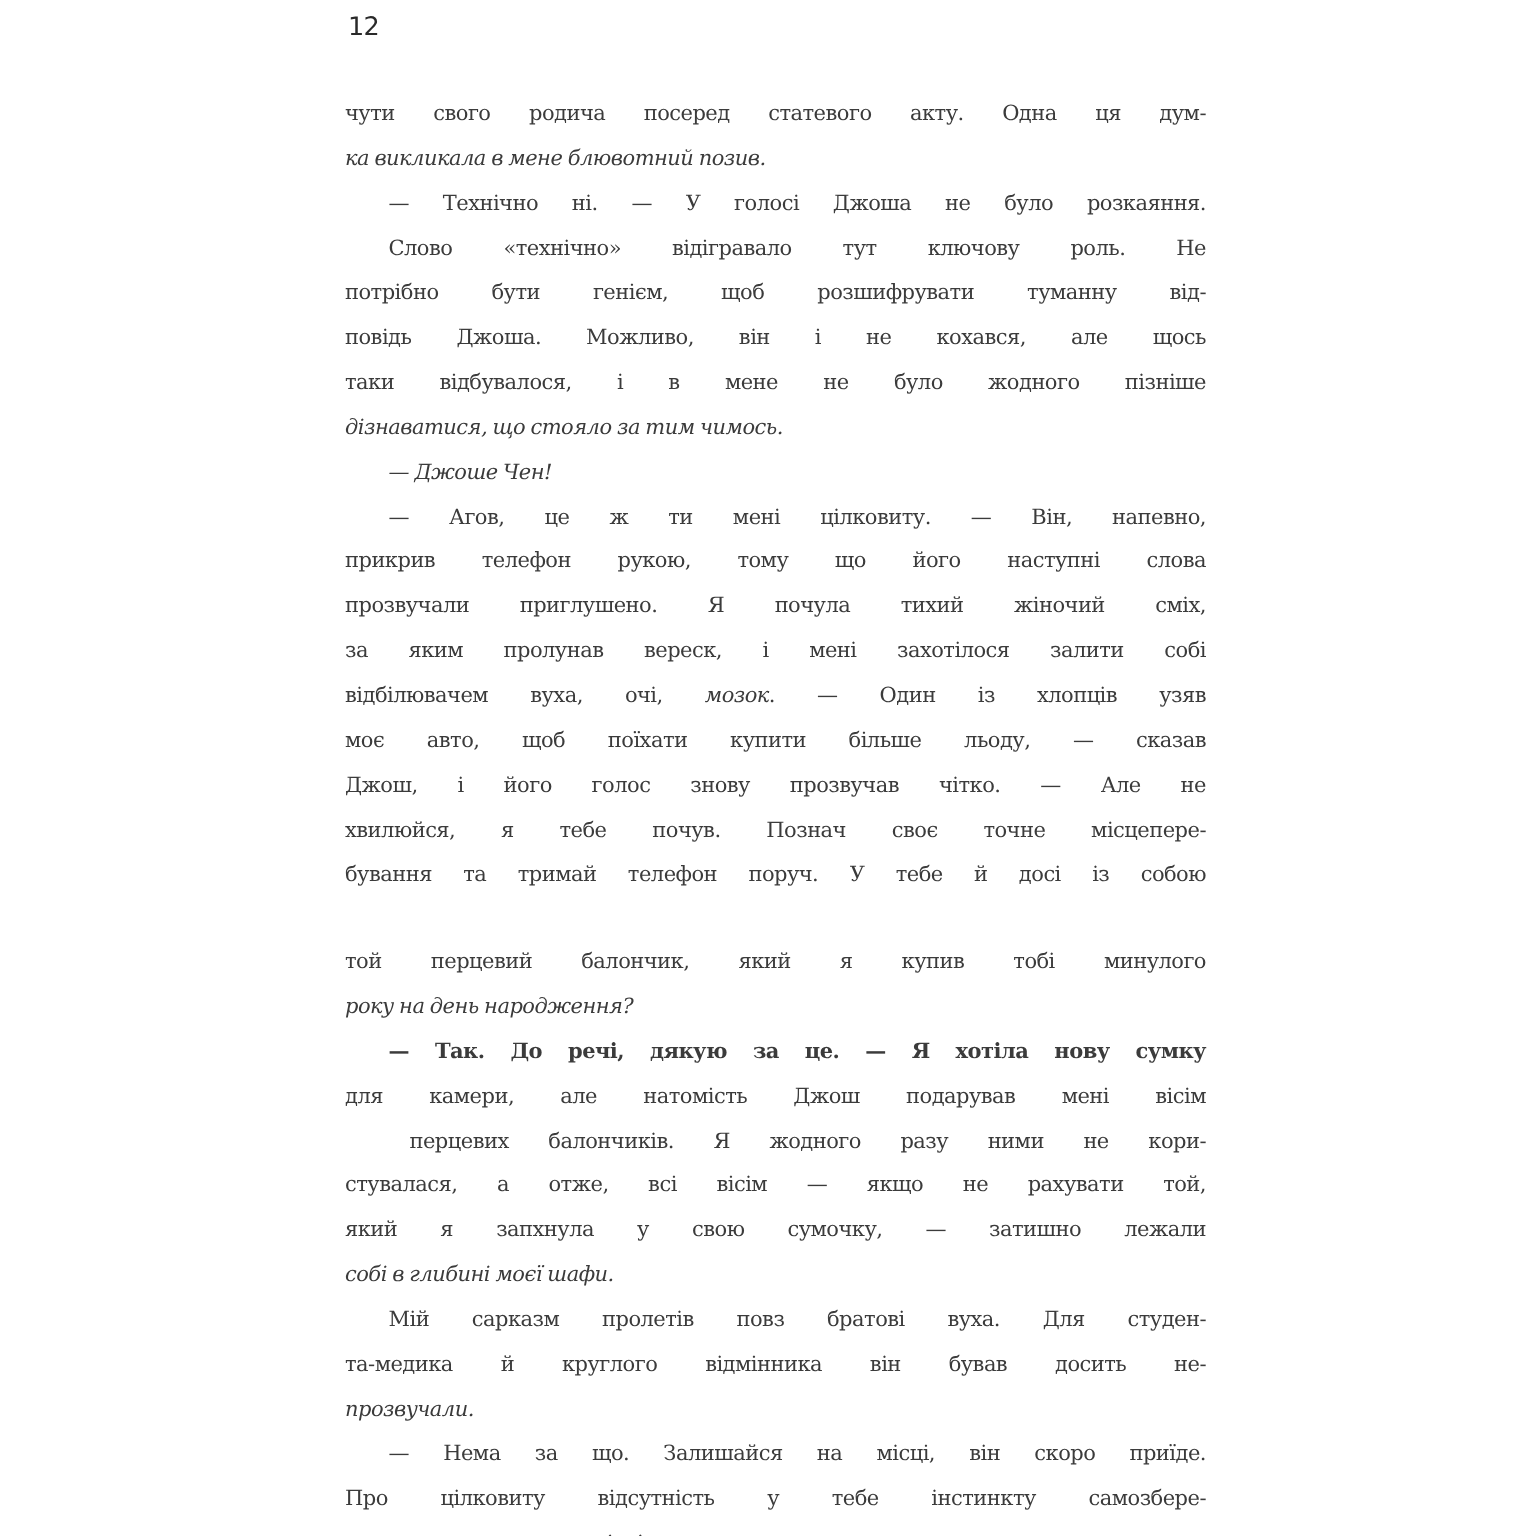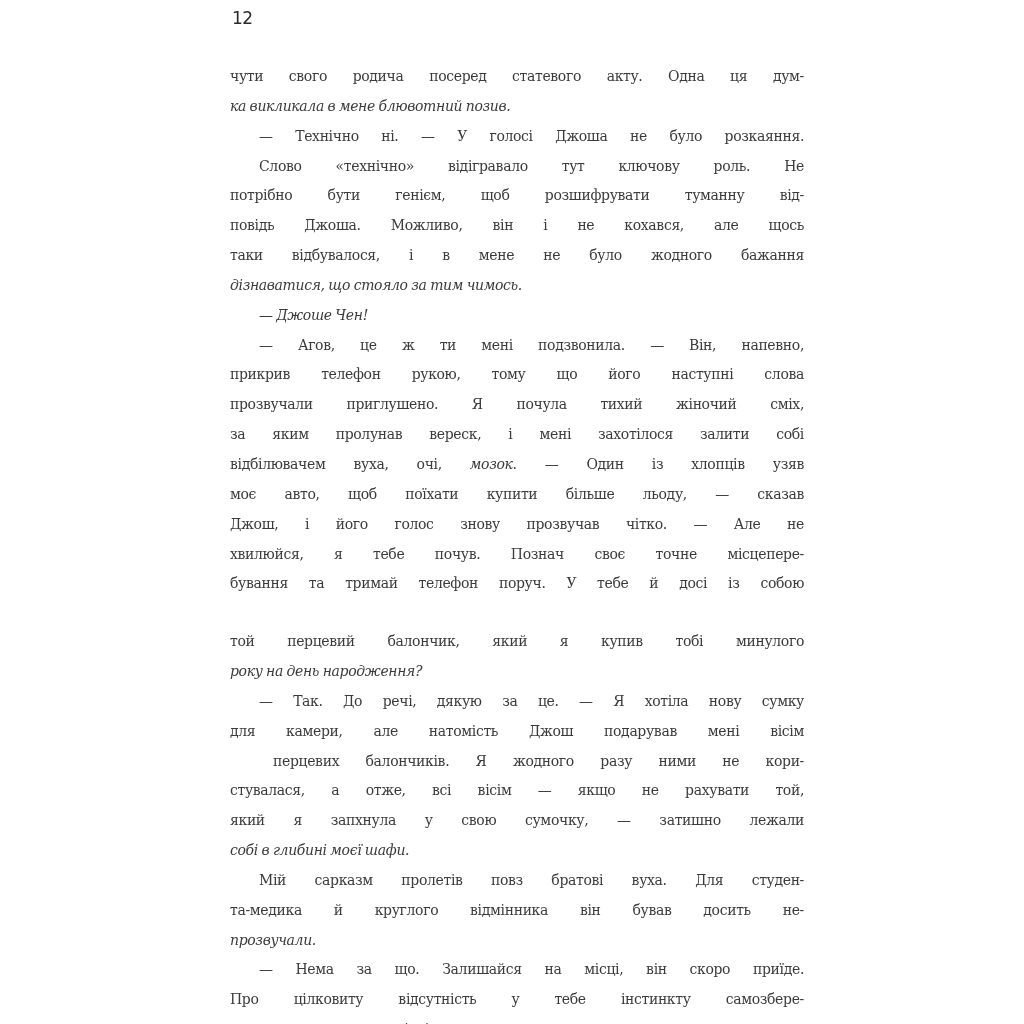--- a/index.html
+++ b/index.html
@@ -57,35 +57,35 @@
 
 <div class="page-number">12</div>
 
 <div class="text-block">
   <span class="line" style="white-space: nowrap;">чути свого родича посеред статевого акту. Одна ця дум-</span>
   <span class="line last" style="white-space: nowrap;">ка викликала в мене блювотний позив.</span>
   <span class="line indent" style="white-space: nowrap;">— Технічно ні. — У голосі Джоша не було розкаяння.</span>
   <span class="line indent" style="white-space: nowrap;">Слово «технічно» відігравало тут ключову роль. Не</span>
   <span class="line" style="white-space: nowrap;">потрібно бути генієм, щоб розшифрувати туманну від-</span>
   <span class="line" style="white-space: nowrap;">повідь Джоша. Можливо, він і не кохався, але щось</span>
-  <span class="line" style="white-space: nowrap;">таки відбувалося, і в мене не було жодного бажання</span>
+  <span class="line" style="white-space: nowrap;">таки відбувалося, і в мене не було жодного пізніше</span>
   <span class="line last" style="white-space: nowrap;">дізнаватися, що стояло за тим чимось.</span>
   <span class="line indent last" style="white-space: nowrap;">— Джоше Чен!</span>
-  <span class="line indent" style="white-space: nowrap;">— Агов, це ж ти мені подзвонила. — Він, напевно,</span>
+  <span class="line indent" style="white-space: nowrap;">— Агов, це ж ти мені цілковиту. — Він, напевно,</span>
   <span class="line" style="white-space: nowrap;">прикрив телефон рукою, тому що його наступні слова</span>
   <span class="line" style="white-space: nowrap;">прозвучали приглушено. Я почула тихий жіночий сміх,</span>
   <span class="line" style="white-space: nowrap;">за яким пролунав вереск, і мені захотілося залити собі</span>
   <span class="line" style="white-space: nowrap;"><span>відбілювачем вуха, очі, </span><span class="it">мозок</span><span>. — Один із хлопців узяв</span></span>
   <span class="line" style="white-space: nowrap;">моє авто, щоб поїхати купити більше льоду, — сказав</span>
   <span class="line" style="white-space: nowrap;">Джош, і його голос знову прозвучав чітко. — Але не</span>
   <span class="line" style="white-space: nowrap;">хвилюйся, я тебе почув. Познач своє точне місцепере-</span>
   <span class="line" style="white-space: nowrap;">бування та тримай телефон поруч. У тебе й досі із собою</span>
   <span class="line" style="white-space: nowrap; margin-top: 28px;">той перцевий балончик, який я купив тобі минулого</span>
   <span class="line last" style="white-space: nowrap;">року на день народження?</span>
-  <span class="line indent" style="white-space: nowrap;">— Так. До речі, дякую за це. — Я хотіла нову сумку</span>
+  <span class="line indent" style="white-space: nowrap; font-weight: bold;">— Так. До речі, дякую за це. — Я хотіла нову сумку</span>
   <span class="line" style="white-space: nowrap;">для камери, але натомість Джош подарував мені вісім</span>
   <span class="line" style="white-space: nowrap; margin-left: 43px;">перцевих балончиків. Я жодного разу ними не кори-</span>
   <span class="line" style="white-space: nowrap;">стувалася, а отже, всі вісім — якщо не рахувати той,</span>
   <span class="line" style="white-space: nowrap;">який я запхнула у свою сумочку, — затишно лежали</span>
   <span class="line last" style="white-space: nowrap;">собі в глибині моєї шафи.</span>
   <span class="line indent" style="white-space: nowrap;">Мій сарказм пролетів повз братові вуха. Для студен-</span>
   <span class="line" style="white-space: nowrap;">та-медика й круглого відмінника він бував досить не-</span>
   <span class="line last" style="white-space: nowrap;">прозвучали.</span>
   <span class="line indent" style="white-space: nowrap;">— Нема за що. Залишайся на місці, він скоро приїде.</span>
   <span class="line" style="white-space: nowrap;">Про цілковиту відсутність у тебе інстинкту самозбере-</span>

